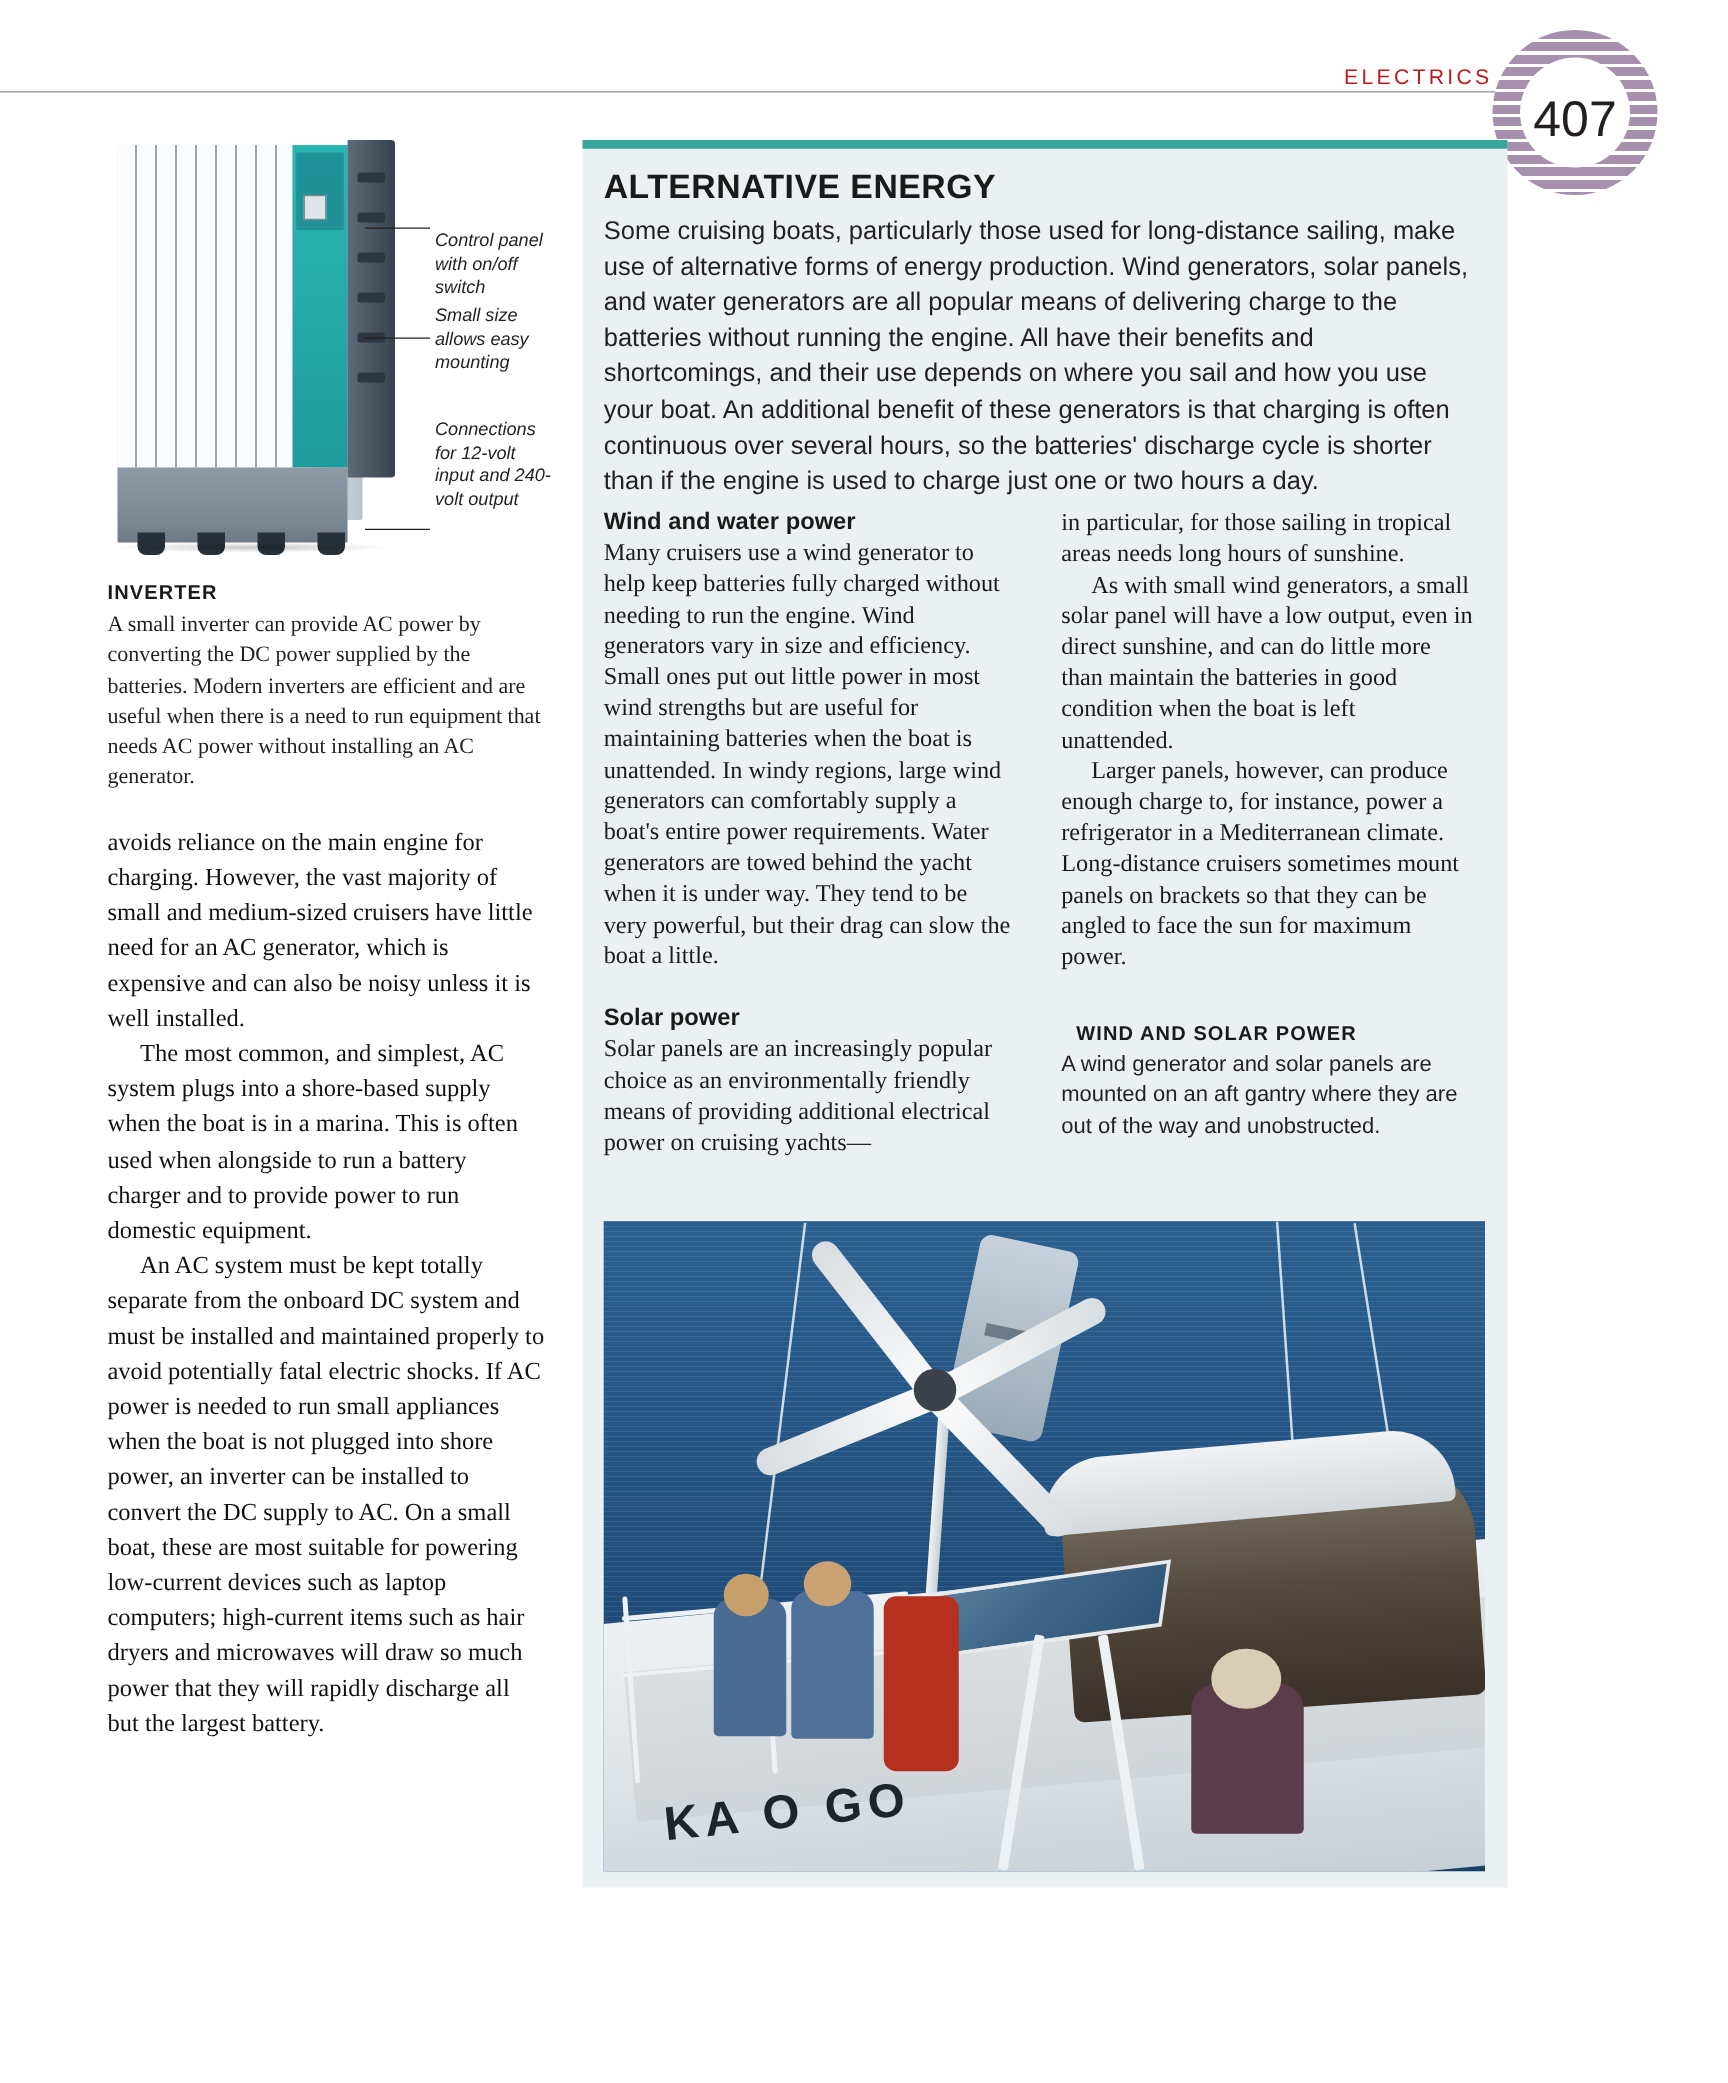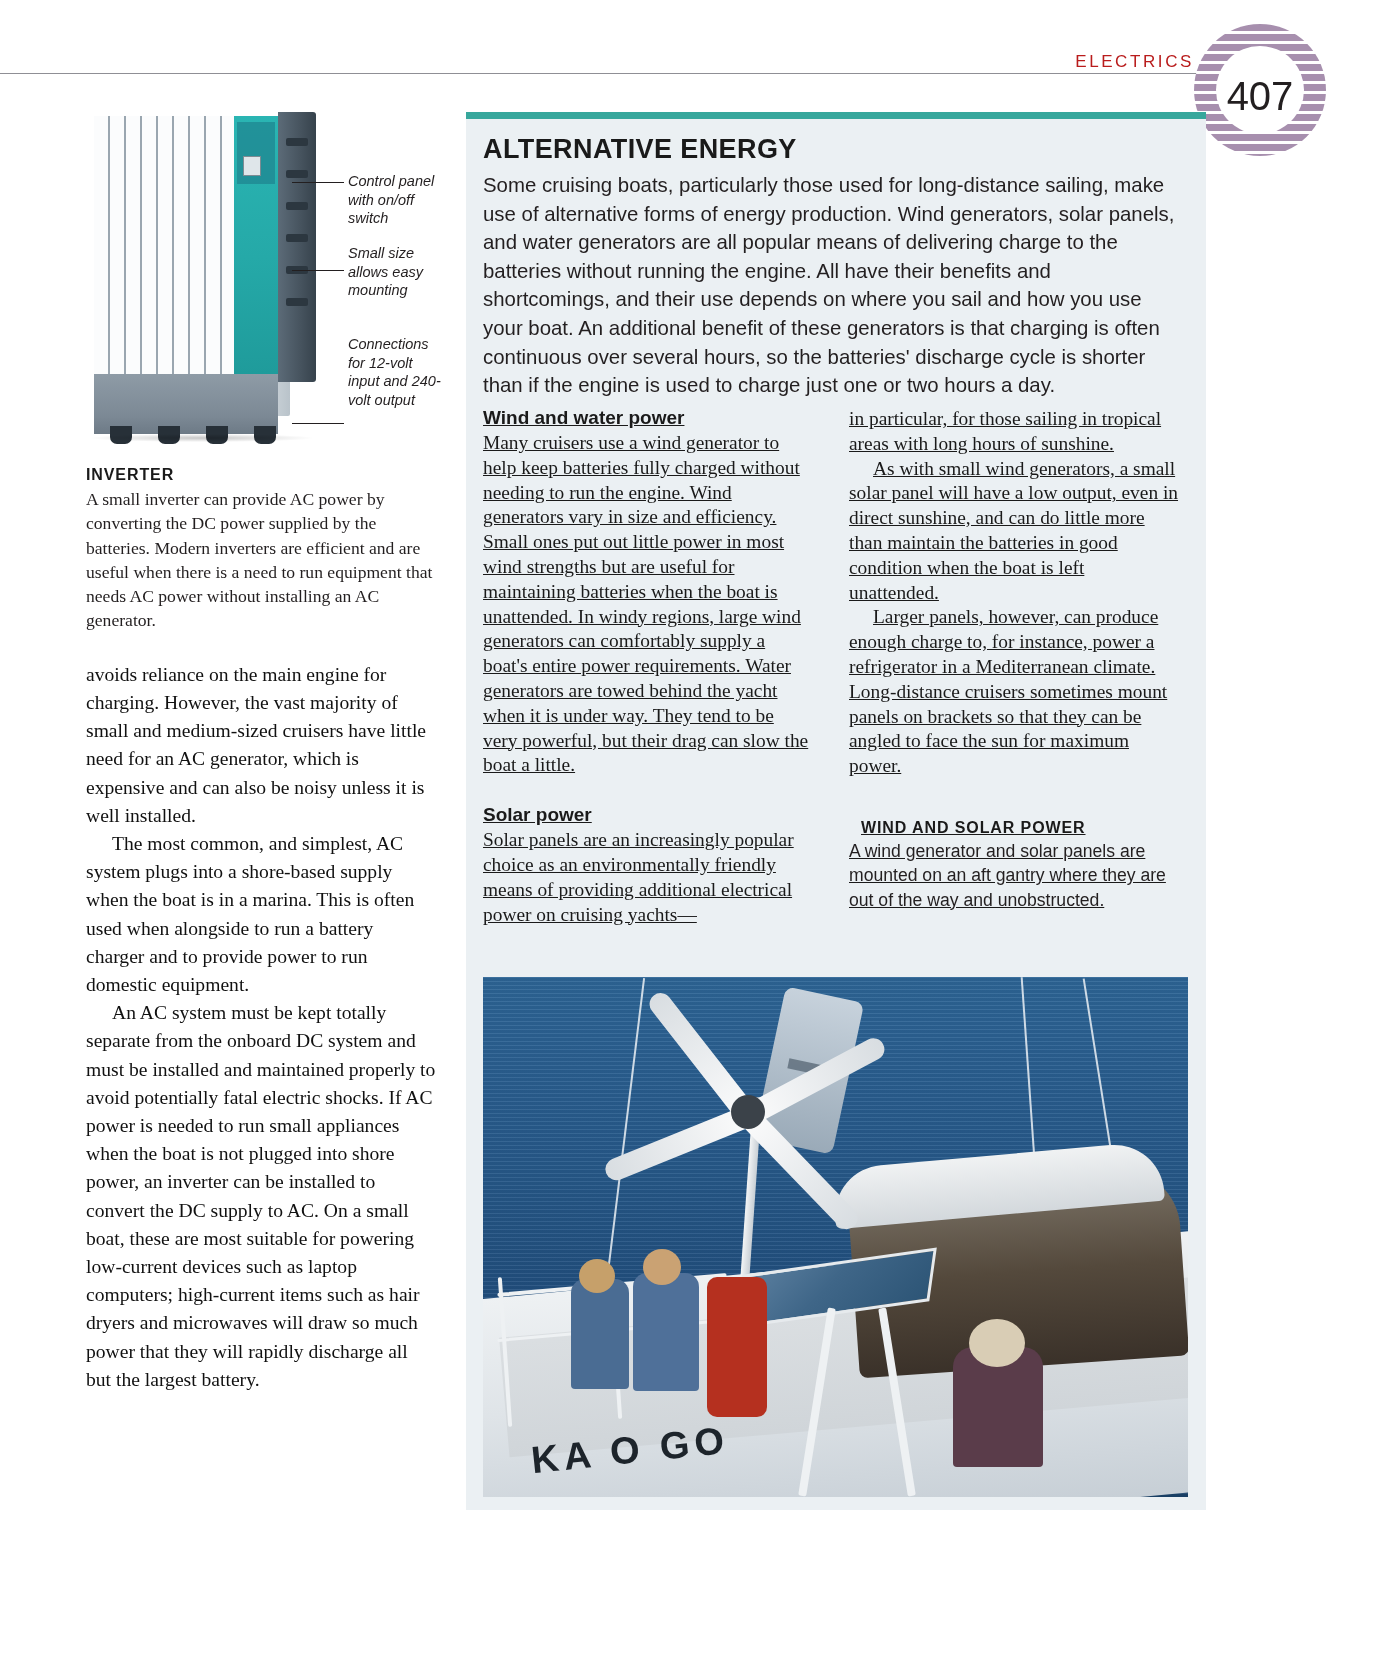--- a/index.html
+++ b/index.html
@@ -244,21 +244,20 @@
     margin: 0;
   }
 
   .fb-cols {
     position: absolute;
     left: 17px;
     top: 295px;
     width: 700px;
     display: flex;
     gap: 36px;
-    text-decoration: underline;
   }
   .fb-col { width: 330px; }
 
   .sub-head {
     font-family: "Liberation Sans", sans-serif;
     font-weight: bold;
     font-size: 19px;
     color: #1a1a1a;
     margin: 0 0 2px 0;
   }
@@ -442,21 +441,21 @@
       <div class="inv-foot" style="left:72px"></div>
       <div class="inv-foot" style="left:120px"></div>
       <div class="inv-foot" style="left:168px"></div>
       <div class="inv-shadow"></div>
     </div>
 
     <div class="leader" style="left:206px; top:70px; width:52px;"></div>
     <div class="leader" style="left:206px; top:158px; width:52px;"></div>
     <div class="leader" style="left:206px; top:311px; width:52px;"></div>
 
-    <div class="callout" style="left:262px; top:60px; width:96px;">Control panel with on/off switch</div>
+    <div class="callout" style="left:262px; top:72px; width:96px;">Control panel with on/off switch</div>
     <div class="callout" style="left:262px; top:132px; width:96px;">Small size allows easy mounting</div>
     <div class="callout" style="left:262px; top:223px; width:96px;">Connections for 12-volt input and 240-volt output</div>
   </div>
 
   <div style="margin-top:24px;">
     <div class="cap-head">INVERTER</div>
     <p class="cap-body">A small inverter can provide AC power by converting the DC power supplied by the batteries. Modern inverters are efficient and are useful when there is a need to run equipment that needs AC power without installing an AC generator.</p>
   </div>
 
   <div style="margin-top:28px;">
@@ -478,21 +477,21 @@
 
     <div class="fb-col">
       <h2 class="sub-head">Wind and water power</h2>
       <p class="fb-serif">Many cruisers use a wind generator to help keep batteries fully charged without needing to run the engine. Wind generators vary in size and efficiency. Small ones put out little power in most wind strengths but are useful for maintaining batteries when the boat is unattended. In windy regions, large wind generators can comfortably supply a boat's entire power requirements. Water generators are towed behind the yacht when it is under way. They tend to be very powerful, but their drag can slow the boat a little.</p>
 
       <h2 class="sub-head spaced">Solar power</h2>
       <p class="fb-serif">Solar panels are an increasingly popular choice as an environmentally friendly means of providing additional electrical power on cruising yachts—</p>
     </div>
 
     <div class="fb-col">
-      <p class="fb-serif">in particular, for those sailing in tropical areas with long hours of sunshine.</p>
+      <p class="fb-serif">in particular, for those sailing in tropical areas needs long hours of sunshine.</p>
       <p class="fb-serif indent">As with small wind generators, a small solar panel will have a low output, even in direct sunshine, and can do little more than maintain the batteries in good condition when the boat is left unattended.</p>
       <p class="fb-serif indent">Larger panels, however, can produce enough charge to, for instance, power a refrigerator in a Mediterranean climate. Long-distance cruisers sometimes mount panels on brackets so that they can be angled to face the sun for maximum power.</p>
 
       <div style="margin-top:40px;">
         <div class="photo-caption-head">WIND AND SOLAR POWER</div>
         <p class="photo-caption-body">A wind generator and solar panels are mounted on an aft gantry where they are out of the way and unobstructed.</p>
       </div>
     </div>
   </div>
 </div>

